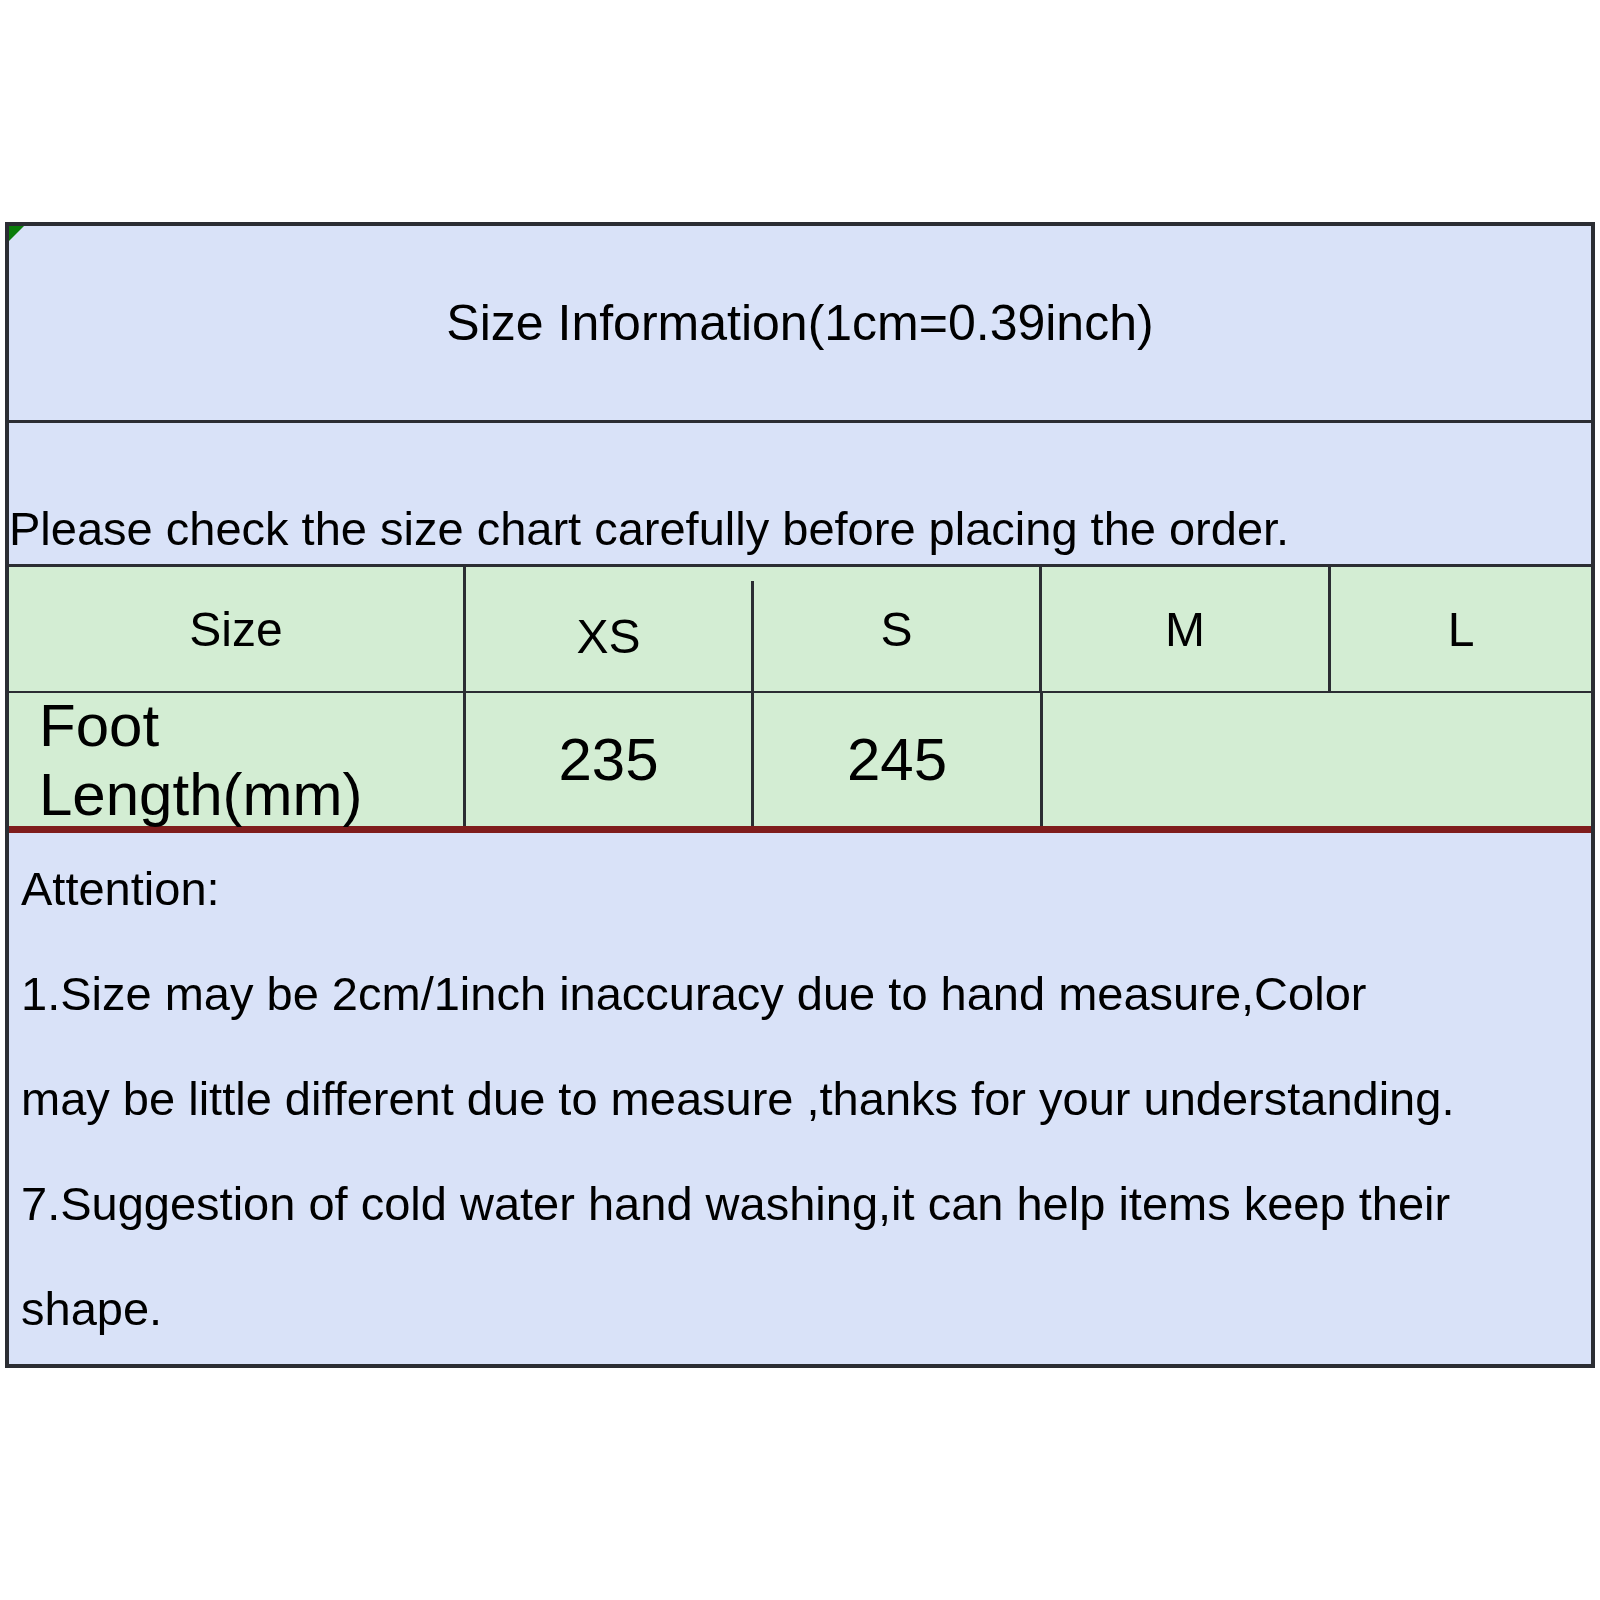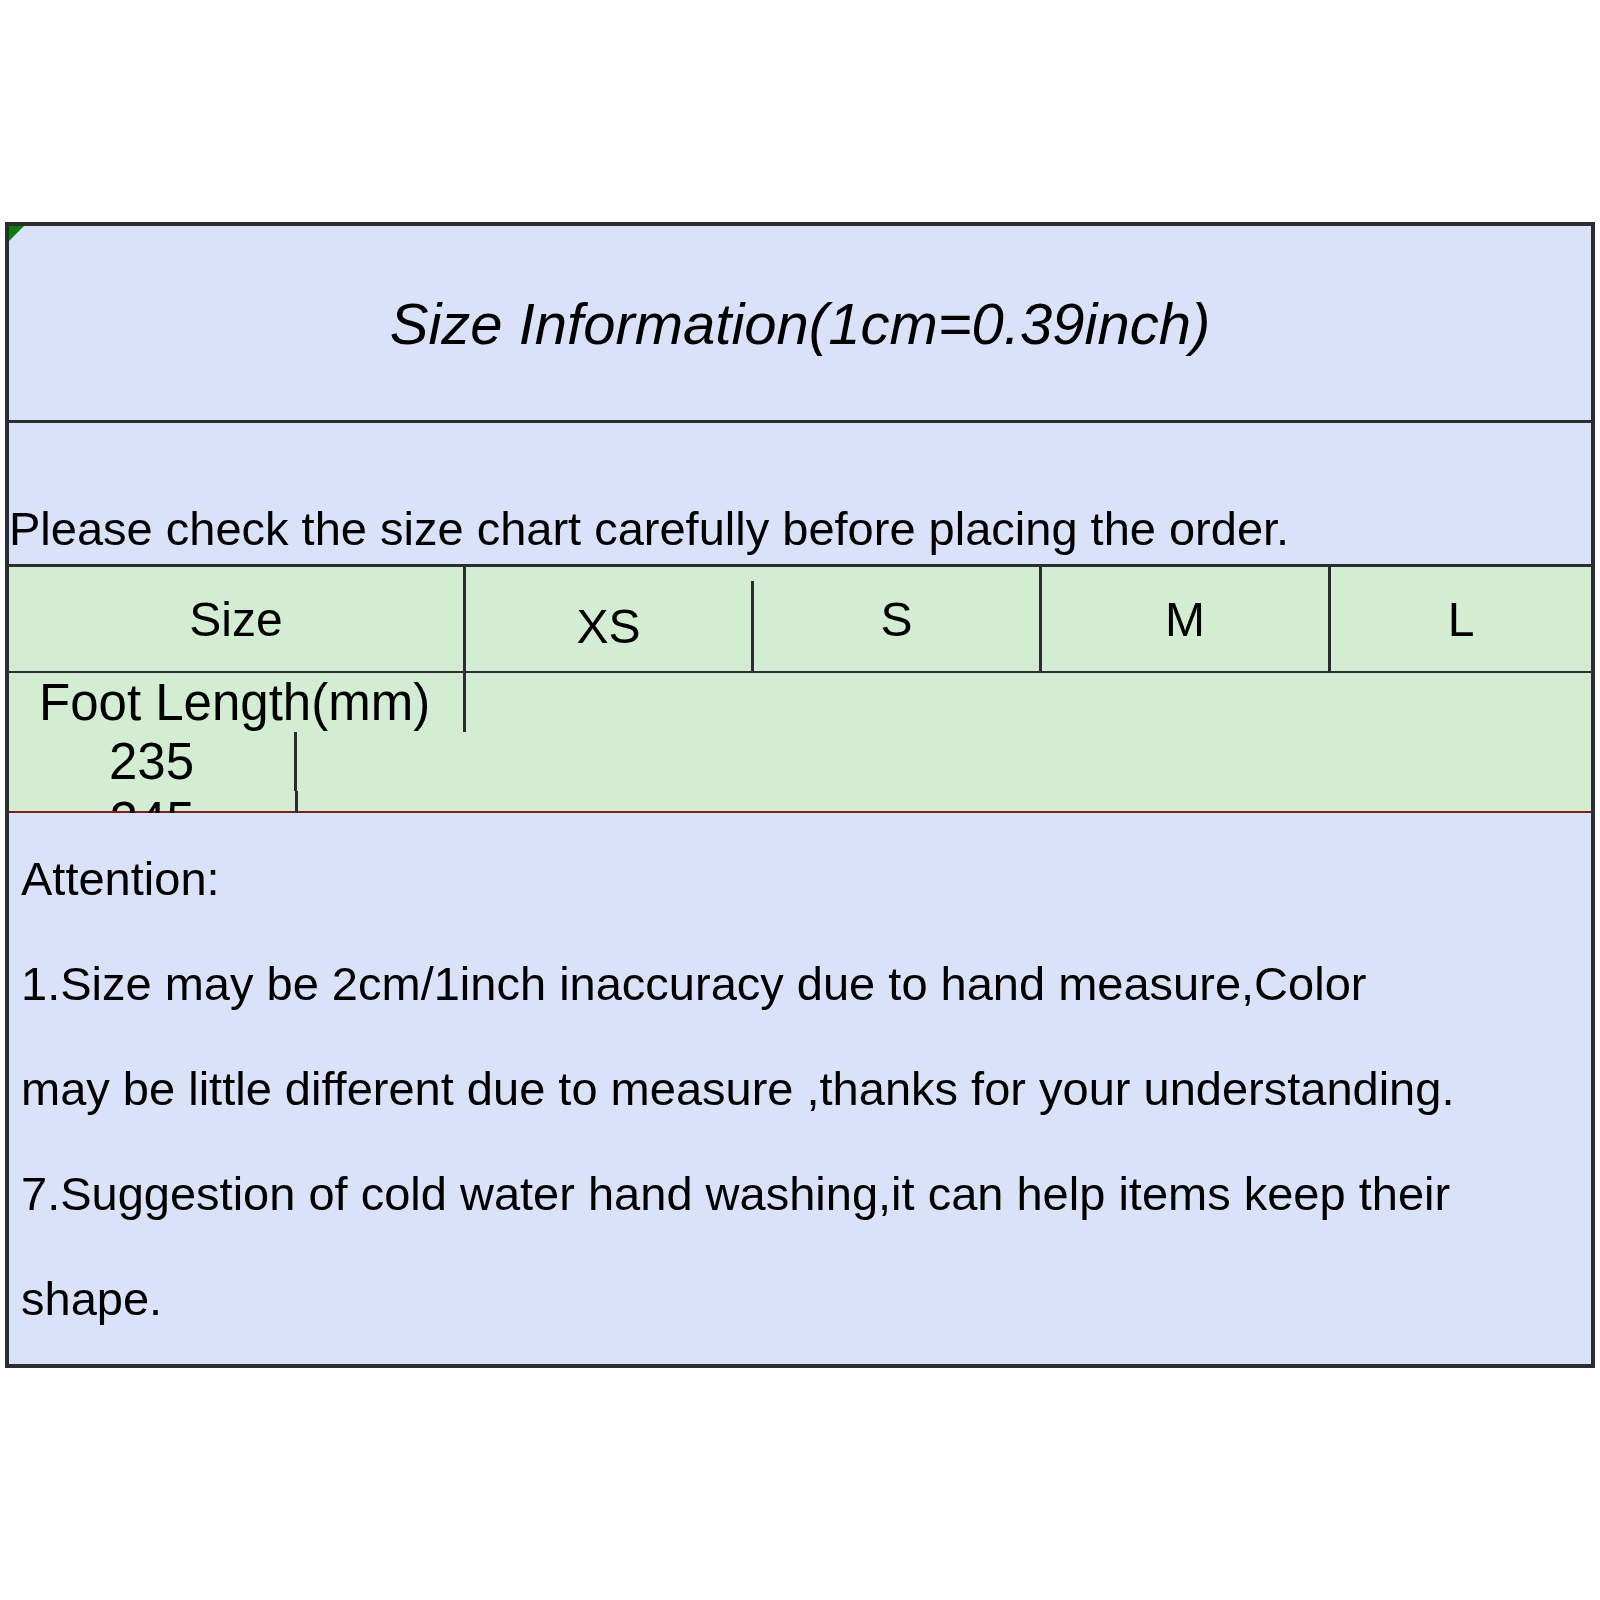--- a/index.html
+++ b/index.html
@@ -42,42 +42,40 @@
     display: flex;
   }
   .blue-fill  { background: #d9e2f8; }
   .green-fill { background: #d3edd3; }
 
   .row-title {
     height: 197px;
     border-bottom: 3px solid #2b2d33;
     align-items: center;
     justify-content: center;
-    font-size: 58px;
-    font-style: italic;
+    font-size: 50px;
   }
   .row-note {
     height: 144px;
     border-bottom: 3px solid #2b2d33;
     align-items: flex-end;
     justify-content: flex-start;
     padding-bottom: 8px;
     font-size: 47px;
   }
   .row-header {
-    height: 106px;
+    height: 126px;
     border-bottom: 2px solid #2b2d33;
     font-size: 48px;
     text-align: right;
   }
   .row-values {
     height: 140px;
-    border-bottom: 2px solid #7f1d1d;
-    font-size: 51px;
-    flex-direction: column;
+    border-bottom: 7px solid #7f1d1d;
+    font-size: 60px;
   }
   .row-attention {
     flex: 1;
     flex-direction: column;
     justify-content: center;
     padding-left: 12px;
     padding-right: 8px;
     font-size: 47px;
     line-height: 65px;
     gap: 40px;

